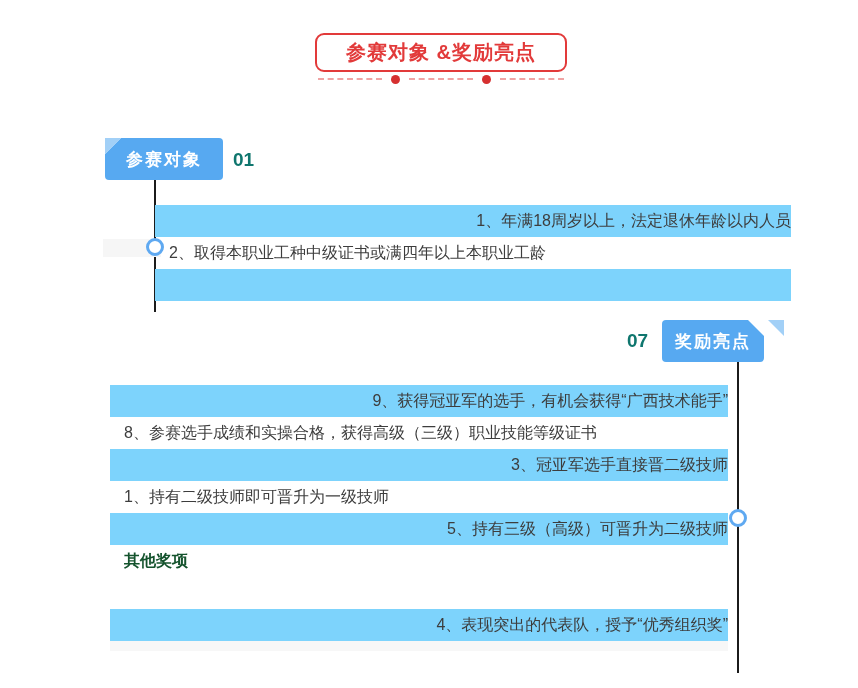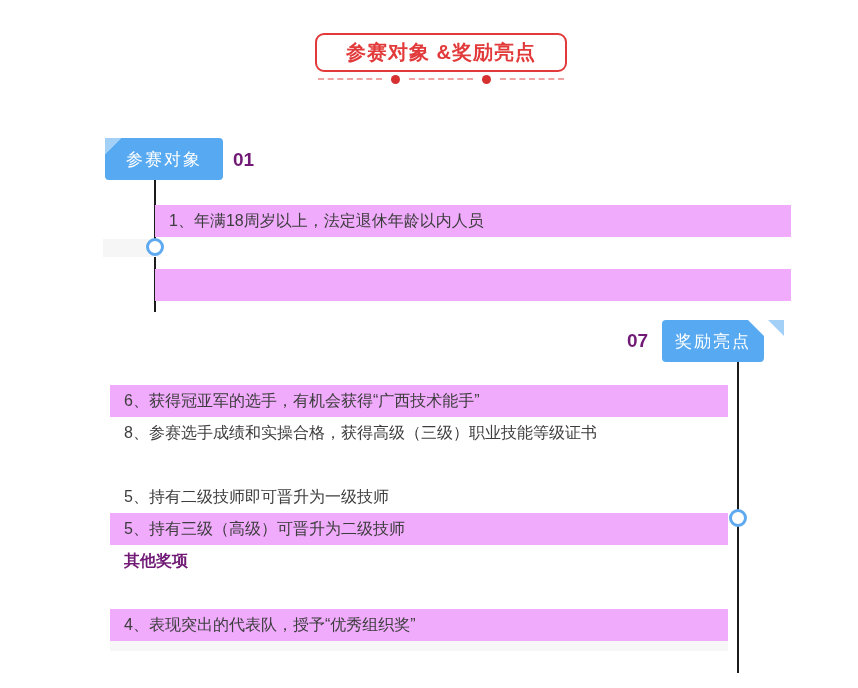--- a/index.html
+++ b/index.html
@@ -15,58 +15,58 @@
   }
   .header-title{color:#e23a3a;font-size:20px;font-weight:bold;letter-spacing:1px;}
   .dash-row{
     position:absolute;left:318px;top:73px;width:246px;height:12px;
     display:flex;align-items:center;gap:9px;
   }
   .dash-seg{flex:1;height:0;border-top:2px dashed #f0a4a4;}
   .dash-dot{width:9px;height:9px;border-radius:50%;background:#d63030;flex:0 0 auto;}
   
   .badge{
-    position:absolute;background:#57a9f1;color:#fff;font-weight:normal;font-size:17px;
+    position:absolute;background:#57a9f1;color:#fff;font-weight:bold;font-size:17px;
     letter-spacing:2px;display:flex;align-items:center;justify-content:center;
   }
   .badge-left{
     left:105px;top:138px;width:118px;height:42px;
     border-radius:0 4px 4px 4px;
     clip-path:polygon(16px 0,100% 0,100% 100%,0 100%,0 16px);
   }
   .badge-right{
     left:662px;top:320px;width:102px;height:42px;
     border-radius:4px 0 4px 4px;
     clip-path:polygon(0 0,calc(100% - 16px) 0,100% 16px,100% 100%,0 100%);
   }
   .fold{position:absolute;width:0;height:0;}
   .fold-left{left:105px;top:138px;border-top:16px solid #a2d0f7;border-right:16px solid transparent;}
   .fold-right{left:768px;top:320px;border-top:16px solid #a2d0f7;border-left:16px solid transparent;}
-  .sec-num{position:absolute;color:#701a75;font-size:19px;font-weight:bold;}
+  .sec-num{position:absolute;color:#0f766e;font-size:19px;font-weight:bold;}
   .num-1{left:233px;top:149px;}
   .num-2{left:627px;top:330px;}
   
   .vline{position:absolute;width:2px;background:#1b1b1b;}
   .vline-1{left:154px;top:180px;height:132px;}
   .vline-2{left:737px;top:362px;height:311px;}
   .ring{
     position:absolute;width:12px;height:12px;border:3px solid #5fa9f1;
     border-radius:50%;background:#fff;box-sizing:content-box;
   }
   .ring-1{left:146px;top:238px;}
   .ring-2{left:729px;top:509px;}
   
   .row{
     position:absolute;height:32px;line-height:32px;font-size:16px;color:#3d3d3d;
     padding-left:14px;box-sizing:border-box;white-space:nowrap;overflow:hidden;
   }
-  .shaded{background:#f0abfc;}
+  .shaded{background:#7dd3fc;text-align:right;}
   .s1row{left:155px;width:636px;}
   .s2row{left:110px;width:618px;}
-  .red-heading{color:#701a75;font-weight:bold;}
+  .red-heading{color:#14532d;font-weight:bold;}
   .patch{position:absolute;left:103px;top:239px;width:58px;height:18px;background:#f6f6f6;}
   .tail{position:absolute;left:110px;top:641px;width:618px;height:10px;background:#f7f7f7;}
 </style>
 </head>
 <body>
 
 <div class="canvas">
 
   <div class="header-box">
     <span class="header-title">参赛对象 &amp;奖励亮点</span>
@@ -82,31 +82,33 @@
   <div class="badge badge-left">
     <span>参赛对象</span>
   </div>
   <div class="fold fold-left"></div>
   <div class="sec-num num-1">01</div>
   <div class="vline vline-1"></div>
   <div class="patch"></div>
   <div class="ring ring-1"></div>
 
   <div class="row s1row shaded" style="top:205px">1、年满18周岁以上，法定退休年龄以内人员</div>
+  <div class="row s1row" style="top:237px">2、取得本职业工种中级证书或满四年以上本职业工龄</div>
   <div class="row s1row shaded" style="top:269px"></div>
 
   <div class="sec-num num-2">07</div>
   <div class="badge badge-right">
     <span>奖励亮点</span>
   </div>
   <div class="fold fold-right"></div>
   <div class="vline vline-2"></div>
   <div class="ring ring-2"></div>
 
-  <div class="row s2row shaded" style="top:385px">6、获得冠亚军的选手，有机会获得“广西技术能手”</div>
+  <div class="row s2row shaded" style="top:385px">9、获得冠亚军的选手，有机会获得“广西技术能手”</div>
   <div class="row s2row" style="top:417px">8、参赛选手成绩和实操合格，获得高级（三级）职业技能等级证书</div>
-  <div class="row s2row" style="top:481px">5、持有二级技师即可晋升为一级技师</div>
+  <div class="row s2row shaded" style="top:449px">3、冠亚军选手直接晋二级技师</div>
+  <div class="row s2row" style="top:481px">1、持有二级技师即可晋升为一级技师</div>
   <div class="row s2row shaded" style="top:513px">5、持有三级（高级）可晋升为二级技师</div>
   <div class="row s2row red-heading" style="top:545px">其他奖项</div>
   <div class="row s2row shaded" style="top:609px">4、表现突出的代表队，授予“优秀组织奖”</div>
   <div class="tail"></div>
 
 </div>
 
 </body></html>

